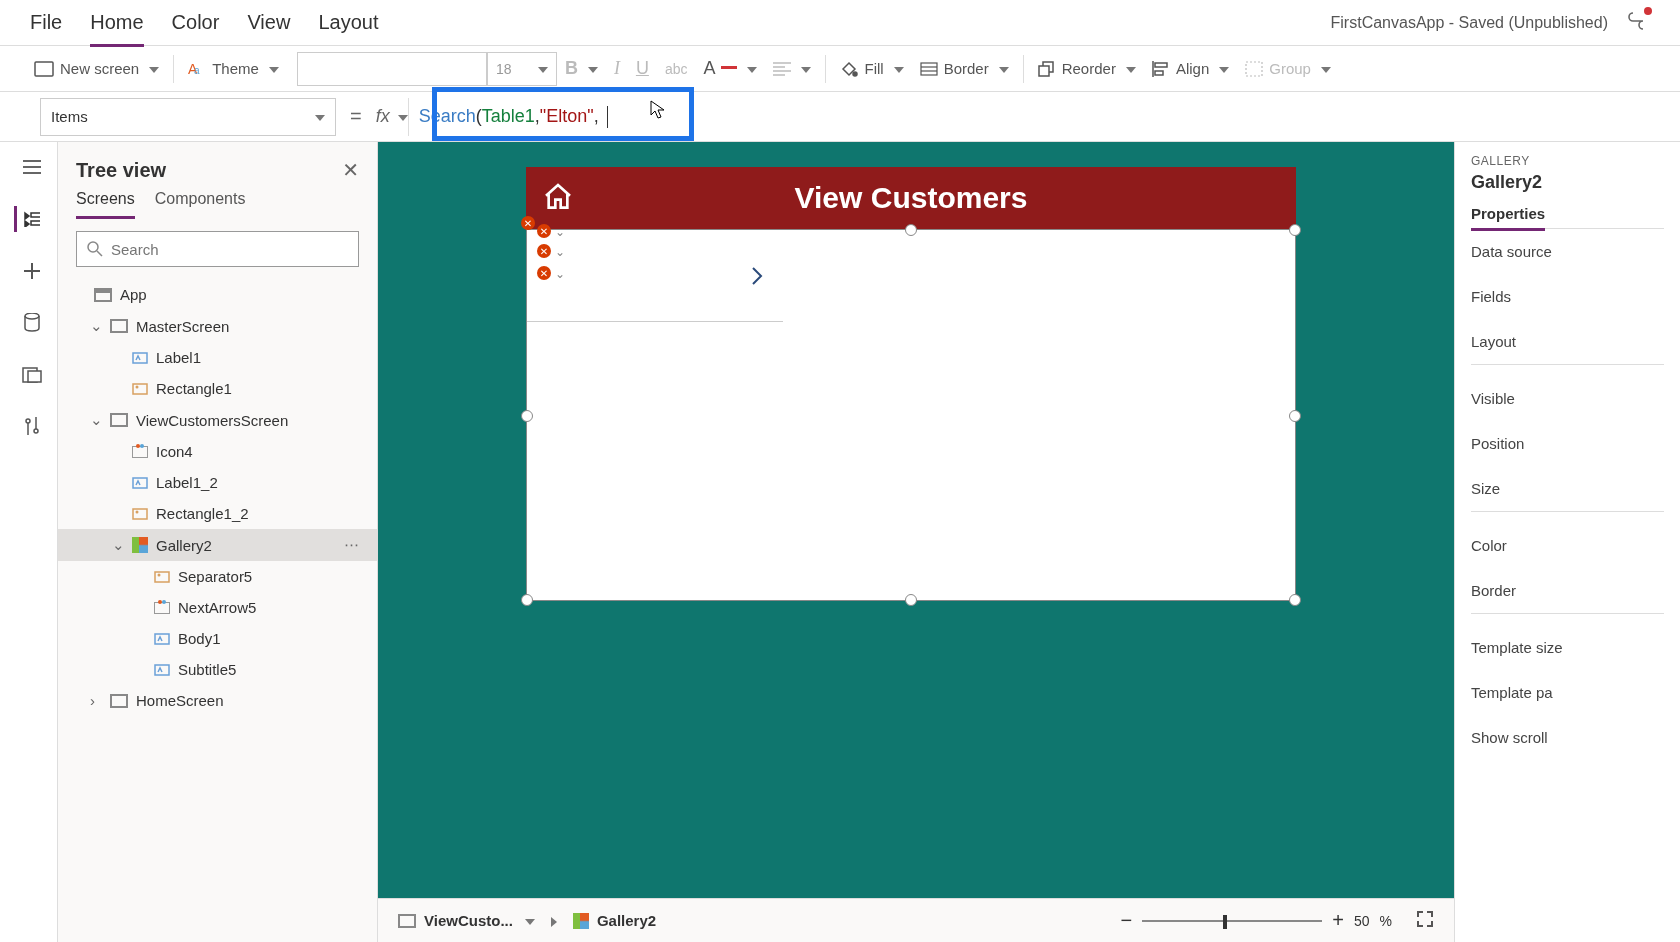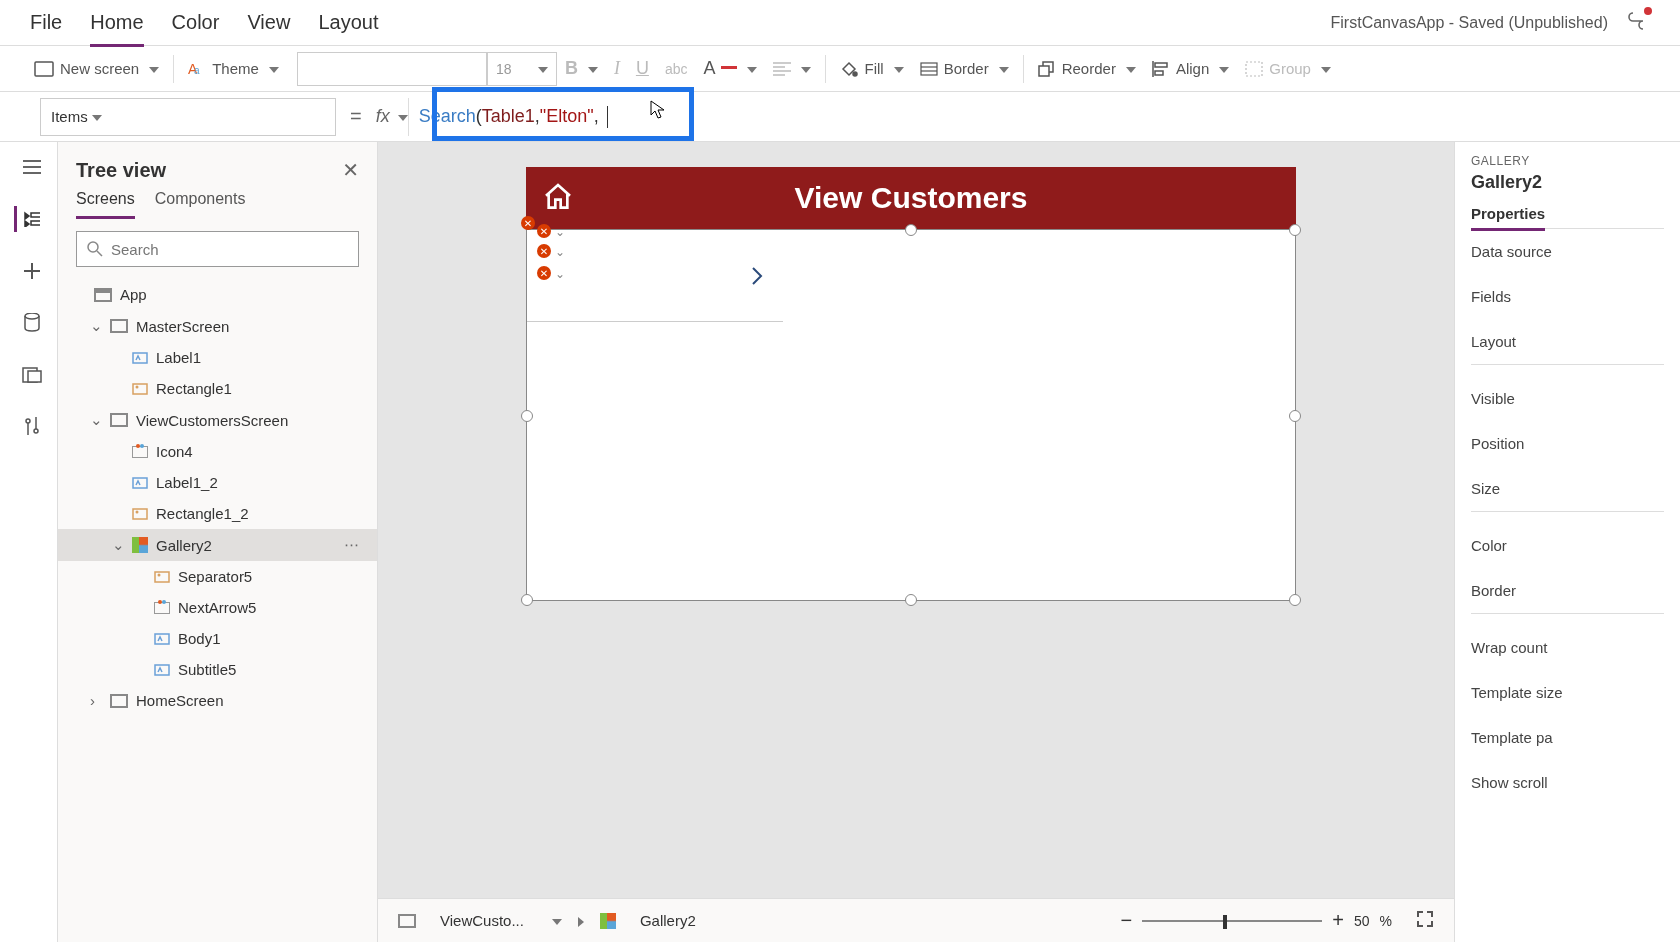--- a/index.html
+++ b/index.html
@@ -16,27 +16,27 @@
 .ribbon { height: 46px; display: flex; align-items: center; padding: 0 26px; border-bottom: 1px solid #ddd; }
 .ribbon .rib-btn { display: flex; align-items: center; padding: 4px 8px; font-size: 15px; color: #555; cursor: pointer; gap: 6px; }
 .ribbon .rib-sep { width: 1px; height: 28px; background: #ddd; margin: 0 6px; }
 .ribbon .font-size-box { width: 70px; height: 34px; border: 1px solid #ccc; display: flex; align-items: center; padding: 0 8px; justify-content: space-between; color: #999; }
 .ribbon .theme-box { width: 190px; height: 34px; border: 1px solid #ccc; margin-left: 10px; }
 .ribbon .disabled { color: #bbb; }
 .ribbon svg { flex-shrink: 0; }
 
 
 .formula-row { height: 50px; display: flex; align-items: center; padding: 0 0 0 40px; border-bottom: 1px solid #ddd; position: relative; }
-.prop-select { width: 296px; height: 38px; border: 1px solid #ccc; display: flex; align-items: center; padding: 0 10px; font-size: 15px; }
+.prop-select { width: 296px; height: 38px; border: 1px solid #ccc; display: flex; align-items: center; padding: 0 10px; justify-content: space-between; font-size: 15px; }
 .eq { margin: 0 14px; font-size: 20px; color: #666; }
 .fx { font-style: italic; font-size: 18px; color: #666; margin-right: 4px; }
 .formula-input { flex: 1; height: 38px; display: flex; align-items: center; padding: 0 10px; font-family: Consolas, monospace; font-size: 18px; border-left: 1px solid #ddd; position: relative; }
 .formula-highlight { position: absolute; left: 432px; top: 87px; width: 262px; height: 54px; border: 5px solid #1e73e8; pointer-events: none; z-index: 50; }
 .tok-fn { color: #3a7cc4; }
-.tok-id { color: #7f1d1d; }
+.tok-id { color: #15803d; }
 .tok-str { color: #a31515; }
 .cursor-caret { border-left: 1px solid #333; height: 22px; margin-left: 8px; }
 
 
 .workspace { display: flex; height: 800px; margin-left: 6px; }
 
 
 .left-rail { width: 52px; border-right: 1px solid #ddd; display: flex; flex-direction: column; align-items: center; padding-top: 12px; gap: 26px; }
 .left-rail .rail-btn { width: 26px; height: 26px; display: flex; align-items: center; justify-content: center; cursor: pointer; color: #555; }
 
@@ -59,37 +59,37 @@
 .tree-item .spacer { display: inline-block; }
 .icon-sq { width: 18px; height: 14px; border: 2px solid #888; }
 .icon-app { width: 18px; height: 14px; border: 2px solid #888; border-top-width: 5px; }
 .icon-label { width: 16px; height: 16px; display:flex; align-items:center; justify-content:center; }
 .icon-gallery { width: 16px; height: 16px; background: linear-gradient(90deg,#7fbf3f 45%, transparent 45%), linear-gradient(180deg, #e25b22 45%, #5aa5d8 55%); }
 .icon-box { width: 16px; height: 12px; border: 1px solid #999; position: relative; }
 .icon-box::before { content:''; position:absolute; top:-3px; left:3px; width:4px; height:4px; background:#e25b22; border-radius:50%; }
 .icon-box::after { content:''; position:absolute; top:-3px; right:3px; width:4px; height:4px; background:#5aa5d8; border-radius:50%; }
 
 
-.canvas-area { flex: 1; background: #e5e5e5; position: relative; overflow: hidden; }
+.canvas-area { flex: 1; background: #0f766e; position: relative; overflow: hidden; }
 .canvas-inner { position: absolute; left: 106px; top: 25px; right: 116px; bottom: 100px; }
 .app-screen { width: 770px; margin: 0 auto; position: relative; }
 .app-header { height: 62px; background: #8f1b1b; display: flex; align-items: center; justify-content: center; position: relative; }
 .app-header .home-ic { position: absolute; left: 16px; }
 .app-header h1 { color: #fff; font-size: 30px; font-weight: 700; }
 .gallery-sel { height: 372px; background: #fff; border: 1.5px solid #888; position: relative; }
 .gallery-sel .gallery-row { height: 92px; border-bottom: 1px solid #ccc; position: relative; width: 256px; }
 .gallery-sel .arrow-next { position: absolute; right: 18px; top: 34px; color: #2a4a7a; }
 .err-dot { position: absolute; width: 14px; height: 14px; background: #d83b01; border-radius: 50%; display:flex; align-items:center; justify-content:center; color: #fff; font-size: 10px; }
 .err-dot::after{ content:'✕'; }
 .err-chev { position: absolute; color: #888; font-size: 12px; }
 .sel-handle { position: absolute; width: 12px; height: 12px; background: #fff; border: 1.5px solid #888; border-radius: 50%; }
 
 
 .bottom-bar { position: absolute; bottom: 0; left: 0; right: 0; height: 44px; background: #faf9f8; border-top: 1px solid #ddd; display: flex; align-items: center; padding: 0 20px; gap: 16px; }
-.bottom-bar .crumb { display: flex; align-items: center; gap: 24px; font-size: 15px; }
+.bottom-bar .crumb { display: flex; align-items: center; gap: 8px; font-size: 15px; font-weight: bold; }
 .bottom-bar .zoom { margin-left: auto; display: flex; align-items: center; gap: 10px; }
 .zoom-track { width: 180px; height: 2px; background: #888; position: relative; }
 .zoom-thumb { position: absolute; top: -5px; width: 4px; height: 14px; background: #333; }
 
 
 .right-panel { width: 226px; border-left: 1px solid #ddd; padding: 12px 16px; font-size: 15px; overflow: hidden; }
 .right-panel .cat { font-size: 12px; color: #666; letter-spacing: 0.5px; }
 .right-panel .elname { font-size: 18px; font-weight: 600; margin: 4px 0 12px; }
 .right-panel .tabs { border-bottom: 1px solid #ddd; padding-bottom: 6px; }
 .right-panel .tabs .ptab { font-size: 15px; font-weight: 600; border-bottom: 3px solid #742774; padding-bottom: 6px; }
@@ -500,19 +500,18 @@
         <div class="prop">Fields</div>
         <div class="prop">Layout</div>
         <div class="group-gap"></div>
         <div class="prop">Visible</div>
         <div class="prop">Position</div>
         <div class="prop">Size</div>
         <div class="group-gap"></div>
         <div class="prop">Color</div>
         <div class="prop">Border</div>
         <div class="group-gap"></div>
-        <div class="prop">Wrap count</div>
         <div class="prop">Template size</div>
         <div class="prop">Template pa</div>
         <div class="prop">Show scroll</div>
       </div>
   </div>
 </div>
 
 </body></html>

